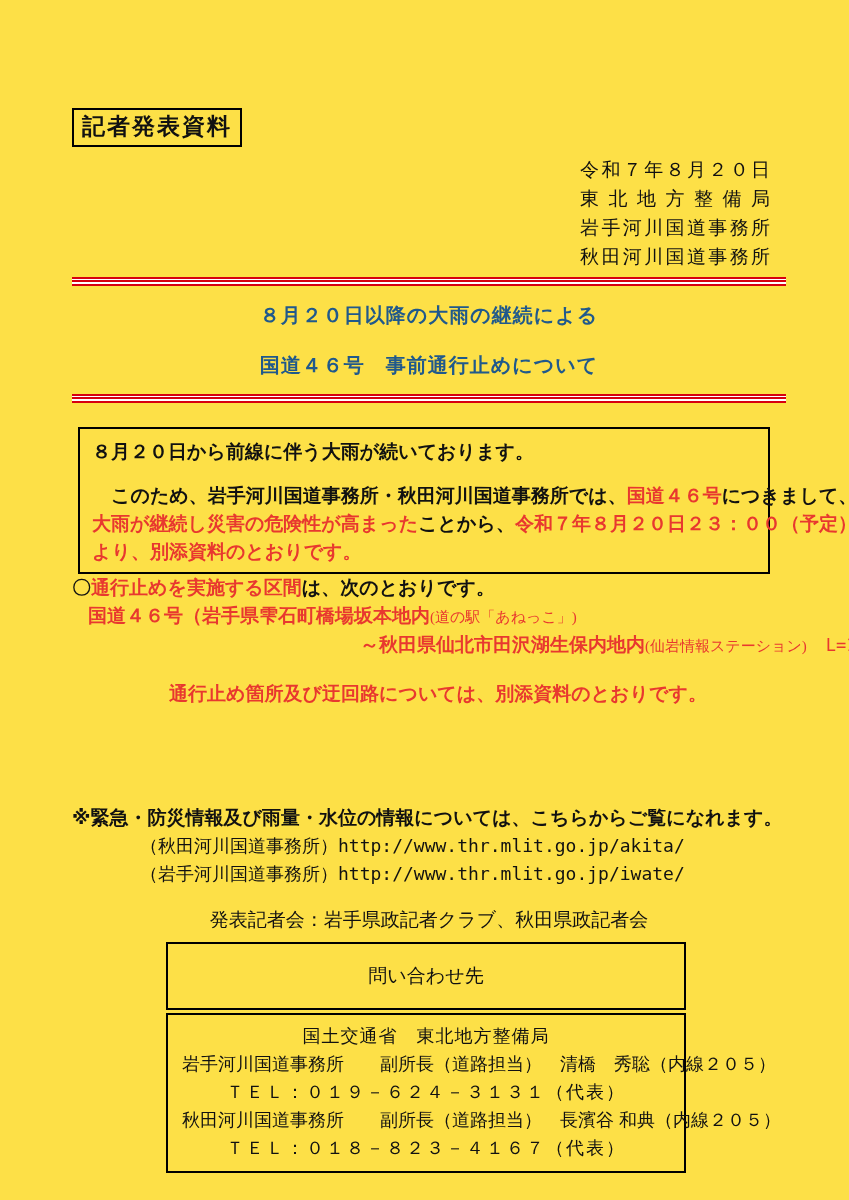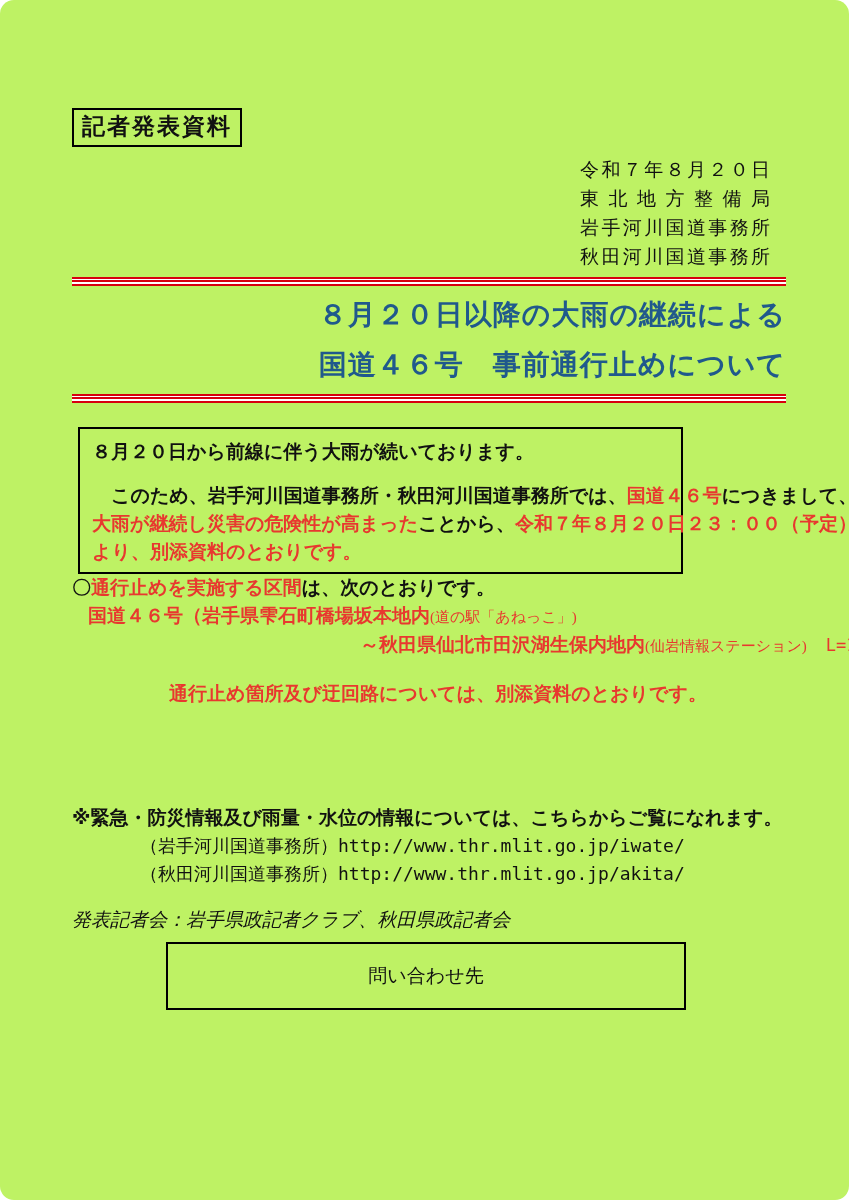--- a/index.html
+++ b/index.html
@@ -1,26 +1,25 @@
 <!DOCTYPE html>
 <html style="--red: #e8382f; --line-red: #d7000f; --blue: #20598c;"><head>
 <meta charset="utf-8">
 <style>
   html,body{margin:0;padding:0;background:#ffffff;}
   .page{
     position:relative;
     width:849px;height:1200px;
     margin:0 auto;
-    background:#bef264;
+    background:#fde047;
     overflow:hidden;
     font-family:"Liberation Sans","DejaVu Sans",sans-serif;
     color:#111;
     box-sizing:border-box;
     padding:108px 63px 0 72px;
-    border-radius:14px;
   }
   
   .stamp{
     display:inline-block;
     border:2px solid #000;
     font-size:23px;
     font-weight:600;
     letter-spacing:2px;
     padding:3px 8px 4px 8px;
     line-height:1.2;
@@ -46,31 +45,30 @@
       var(--line-red,#d7000f) 0px, var(--line-red,#d7000f) 2px,
       #ffffff 2px, #ffffff 3.5px,
       var(--line-red,#d7000f) 3.5px, var(--line-red,#d7000f) 5.5px,
       #ffffff 5.5px, #ffffff 7px,
       var(--line-red,#d7000f) 7px, var(--line-red,#d7000f) 9px);
   }
   .rule.below-title{margin-top:12px;}
   .title-block{margin-top:12px;text-align:center;}
   .title-line{
     color:var(--blue,#20598c);
-    font-size:28px;
+    font-size:20px;
     font-weight:700;
     line-height:34px;
     letter-spacing:1px;
-    text-align:right;
   }
   .title-line + .title-line{margin-top:16px;}
   
   .notice-box{
     box-sizing:border-box;
-    width:605px;
+    width:692px;
     margin:24px 0 0 6px;
     border:2px solid #000;
     padding:9px 12px 6px 12px;
     font-size:19px;
     font-weight:600;
   }
   .notice-line{line-height:28px;white-space:nowrap;}
   .notice-para2{margin-top:16px;}
   .seg-red{color:var(--red,#e8382f);}
   .seg-small{
@@ -118,24 +116,23 @@
     line-height:28px;
     white-space:nowrap;
   }
   .link-line .office{font-weight:500;}
   .link-line .url{
     font-family:"DejaVu Sans Mono","Liberation Mono",monospace;
     font-size:18px;
   }
   .press-line{
     margin-top:18px;
-    text-align:left;
-    font-size:19px;
-    line-height:28px;
-    font-style:italic;
+    text-align:center;
+    font-size:19px;
+    line-height:28px;
   }
   
   .contact{
     box-sizing:border-box;
     width:520px;
     margin:8px 0 0 94px;
   }
   .contact-header{
     box-sizing:border-box;
     border:2px solid #000;
@@ -193,25 +190,32 @@
   <div class="bullet-line"><span>〇</span><span class="seg-red">通行止めを実施する区間</span><span>は、次のとおりです。</span></div>
 
   <div class="route-line l1"><span>国道４６号（岩手県雫石町橋場坂本地内</span><span class="seg-small">(道の駅「あねっこ」)</span></div>
   <div class="route-line l2"><span>～秋田県仙北市田沢湖生保内地内</span><span class="seg-small">(仙岩情報ステーション)</span><span>　</span><span class="seg-mono">L=14.9km)</span></div>
 
   <div class="detour-line">通行止め箇所及び迂回路については、別添資料のとおりです。</div>
 
   <div class="note-line">※緊急・防災情報及び雨量・水位の情報については、こちらからご覧になれます。</div>
 
   <div class="link-line">
+    <span class="office">（秋田河川国道事務所）</span><span class="url">http://www.thr.mlit.go.jp/akita/</span>
+  </div>
+  <div class="link-line">
     <span class="office">（岩手河川国道事務所）</span><span class="url">http://www.thr.mlit.go.jp/iwate/</span>
-  </div>
-  <div class="link-line">
-    <span class="office">（秋田河川国道事務所）</span><span class="url">http://www.thr.mlit.go.jp/akita/</span>
   </div>
 
   <div class="press-line">発表記者会：岩手県政記者クラブ、秋田県政記者会</div>
 
   <div class="contact">
     <div class="contact-header">問い合わせ先</div>
+    <div class="contact-body">
+      <div class="contact-org">国土交通省　東北地方整備局</div>
+      <div class="contact-row left">岩手河川国道事務所　　副所長（道路担当）　清橋　秀聡（内線２０５）</div>
+      <div class="contact-row center">ＴＥＬ：０１９－６２４－３１３１（代表）</div>
+      <div class="contact-row left">秋田河川国道事務所　　副所長（道路担当）　長濱谷 和典（内線２０５）</div>
+      <div class="contact-row center">ＴＥＬ：０１８－８２３－４１６７（代表）</div>
+    </div>
   </div>
 
 </div>
 
 </body></html>

